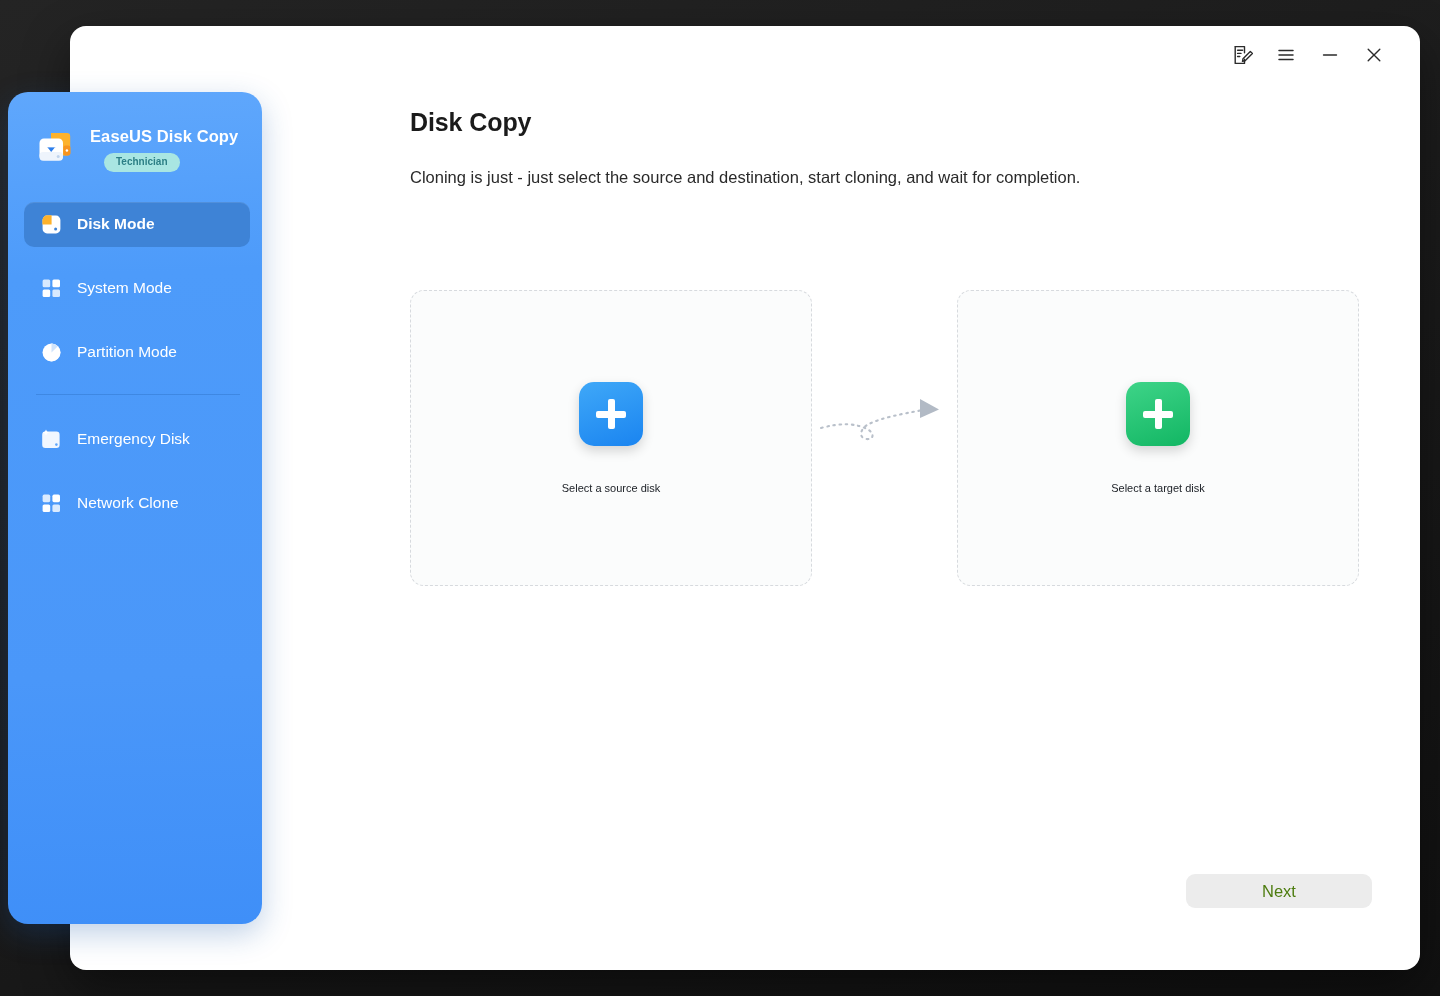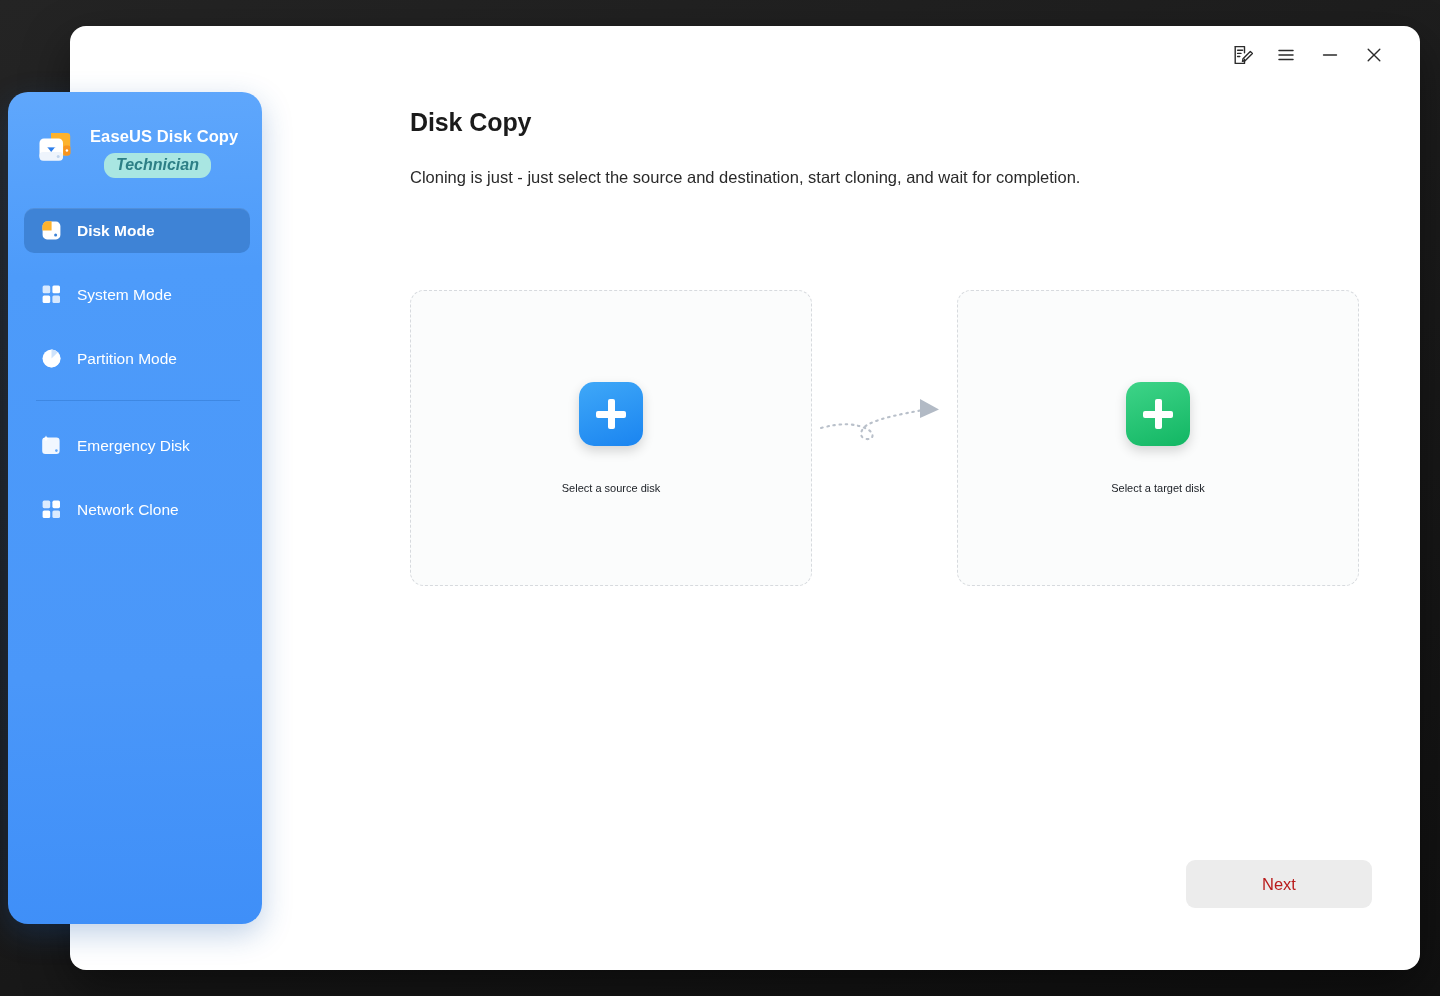--- a/index.html
+++ b/index.html
@@ -94,26 +94,25 @@
     font-weight: 700;
     letter-spacing: 0.1px;
     white-space: nowrap;
   }
   #brand-badge {
     display: inline-block;
     margin-top: 7px;
     margin-left: 14px;
     background: #a9e6e2;
     color: #2d7f86;
-    font-size: 16px;
+    font-size: 10px;
     font-weight: 600;
     padding: 3px 12px 4px;
     border-radius: 11px;
     line-height: 1.15;
-    font-style: italic;
   }
 
   #nav { margin-top: 30px; }
 
   .nav-item {
     position: relative;
     display: flex;
     align-items: center;
     gap: 14px;
     height: 45px;
@@ -227,23 +226,23 @@
   }
 
   
   #footer {
     position: absolute;
     right: 48px;
     bottom: 62px;
   }
   #next-button {
     width: 186px;
-    height: 48px;
+    height: 34px;
     background: #ececec;
-    color: #b91c1c;
+    color: #4d7c0f;
     border: none;
     border-radius: 9px;
     font-size: 16.5px;
     font-family: "Liberation Sans", sans-serif;
     cursor: default;
   }
 </style>
 </head>
 <body>
 

